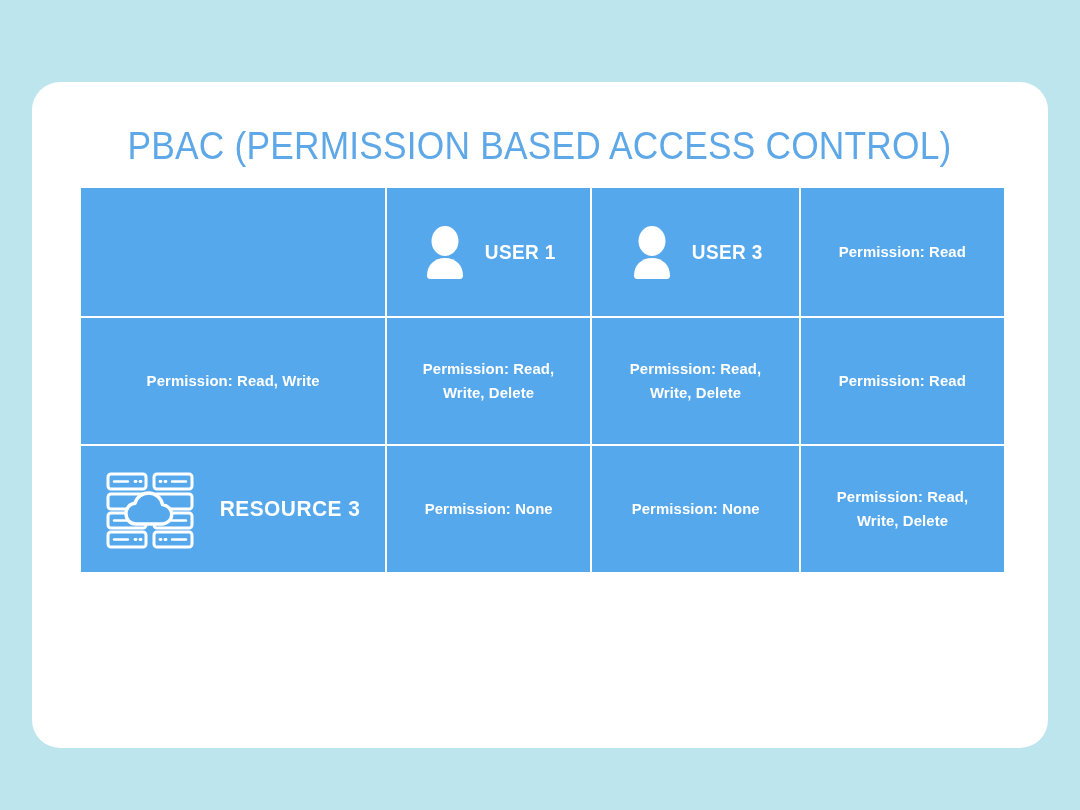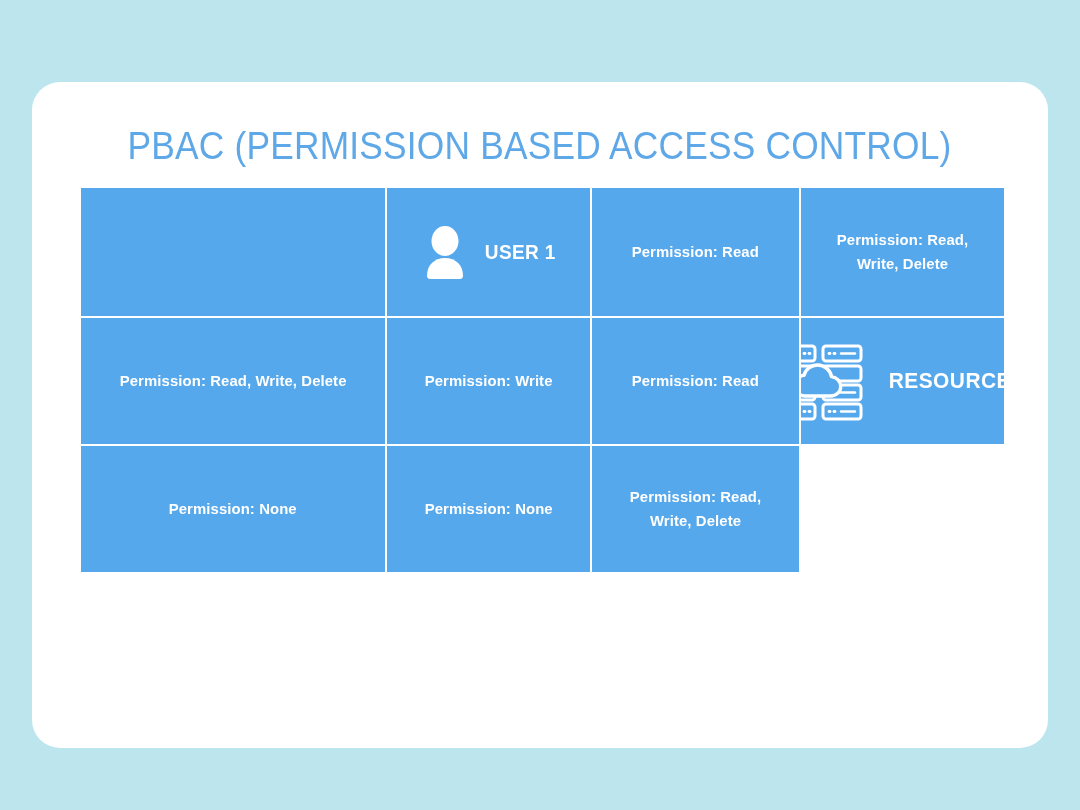--- a/index.html
+++ b/index.html
@@ -146,35 +146,44 @@
     <span class="icon-wrap">
       <svg width="52" height="56" viewBox="0 0 52 56">
         <ellipse cx="26" cy="17" rx="13.5" ry="15" fill="#ffffff"></ellipse>
         <path d="M26 34c-11 0-18 7.5-18 17.5 0 2.2 1 3.5 3 3.5h30c2 0 3-1.3 3-3.5C44 41.5 37 34 26 34z" fill="#ffffff"></path>
       </svg>
     </span>
     <span class="user-label">USER 1</span>
   </div>
 
 
+  <div class="cell user-head">
+    <span class="icon-wrap">
+      <svg width="52" height="56" viewBox="0 0 52 56">
+        <ellipse cx="26" cy="17" rx="13.5" ry="15" fill="#ffffff"></ellipse>
+        <path d="M26 34c-11 0-18 7.5-18 17.5 0 2.2 1 3.5 3 3.5h30c2 0 3-1.3 3-3.5C44 41.5 37 34 26 34z" fill="#ffffff"></path>
+      </svg>
+    </span>
+    <span class="user-label">USER 3</span>
+  </div>
 
 
   <div class="cell perm-cell">
     <span class="perm-text">Permission: Read</span>
   </div>
   <div class="cell perm-cell">
+    <span class="perm-text">Permission: Read, Write</span>
+  </div>
+  <div class="cell perm-cell">
     <span class="perm-text">Permission: Read, Write, Delete</span>
   </div>
 
 
   <div class="cell perm-cell">
     <span class="perm-text">Permission: Read, Write, Delete</span>
-  </div>
-  <div class="cell perm-cell">
-    <span class="perm-text">Permission: Write</span>
   </div>
   <div class="cell perm-cell">
     <span class="perm-text">Permission: Read</span>
   </div>
 
   <div class="cell res-cell">
     <span class="icon-wrap">
       <svg width="96" height="82" viewBox="0 0 96 82" fill="none" stroke="#ffffff" stroke-width="3" stroke-linejoin="round" stroke-linecap="round">
         <rect x="6" y="6" width="38" height="15" rx="3"></rect>
         <rect x="52" y="6" width="38" height="15" rx="3"></rect>

